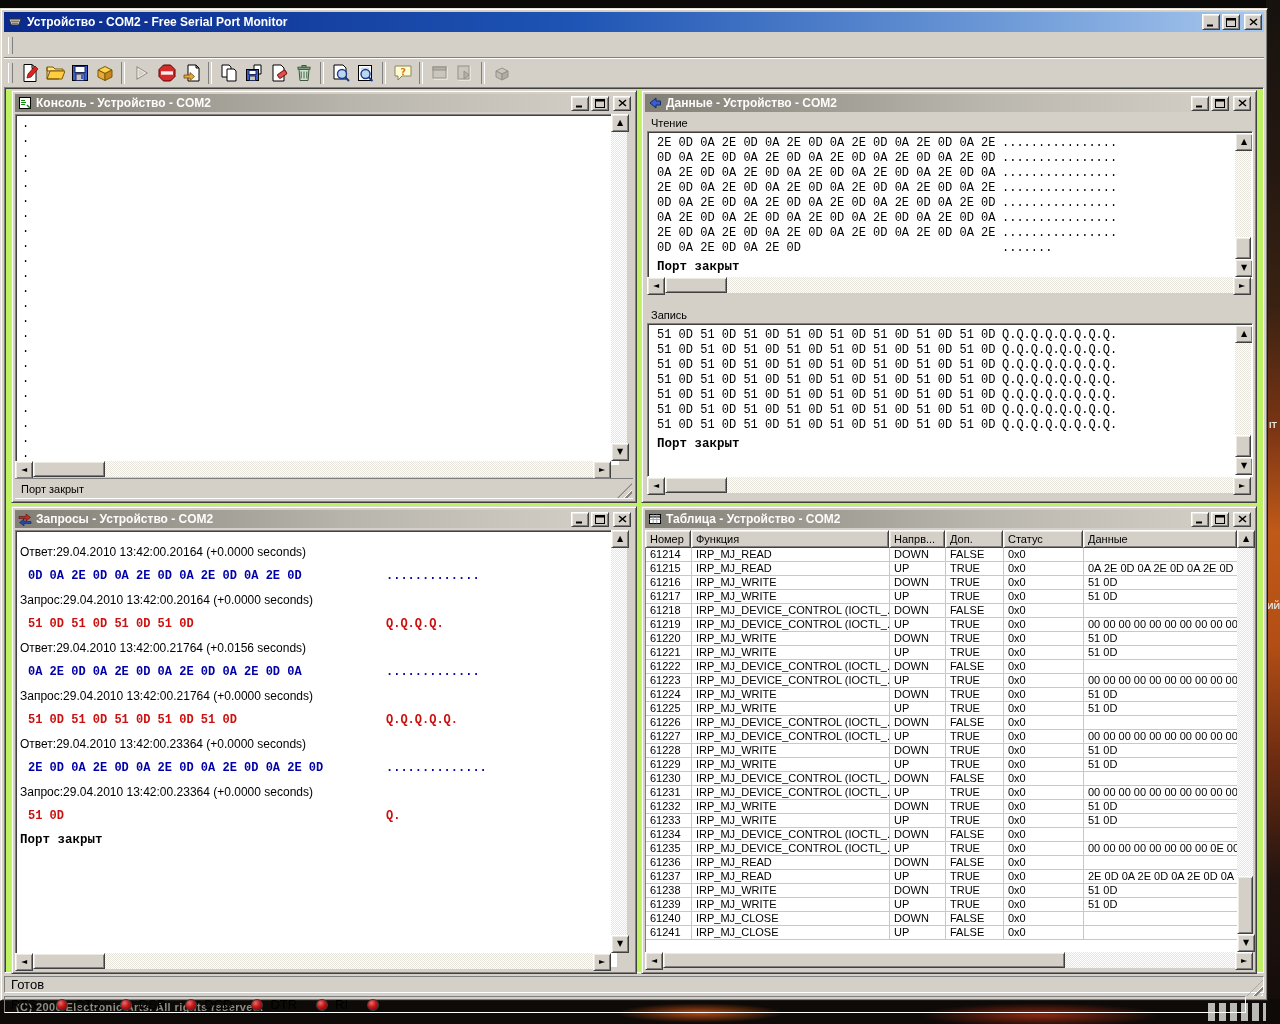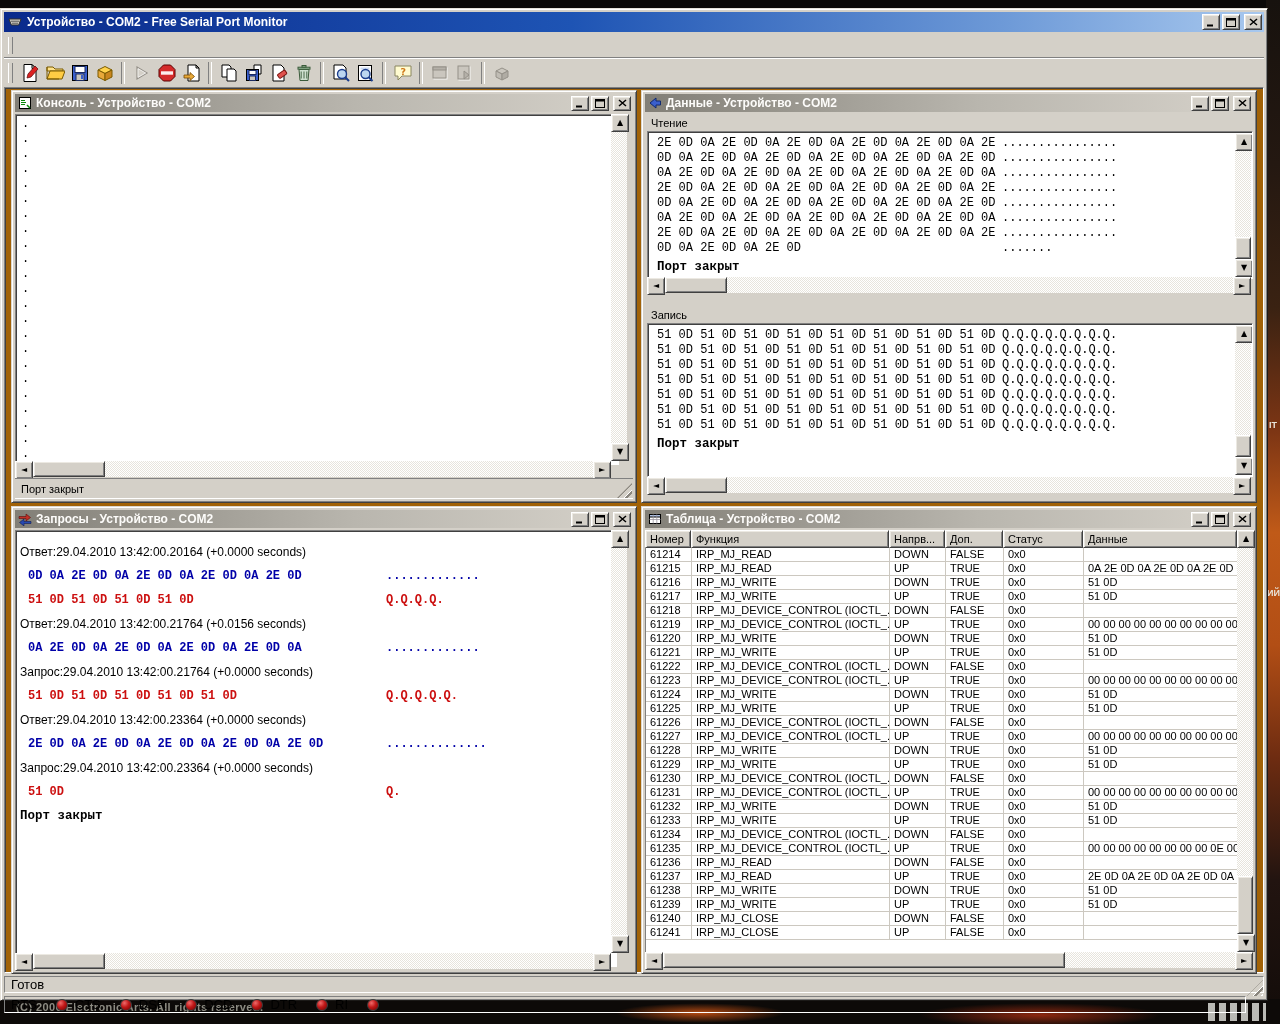--- a/index.html
+++ b/index.html
@@ -34,21 +34,21 @@
   #menubar{position:absolute;left:3px;top:25px;right:3px;height:23px;display:flex;align-items:center;
     border-bottom:1px solid #808080;box-shadow:0 1px 0 #fff;padding-left:2px;}
   .bar-grip{width:3px;height:70%;margin:0 4px 0 2px;border-left:1px solid #fff;border-right:1px solid #808080;background:#d4d0c8;}
   .menu-item{padding:3px 9px;font-size:12px;color:#000;}
 
   #toolbar{position:absolute;left:3px;top:50px;right:3px;height:28px;display:flex;align-items:center;padding-left:2px;}
   .tb-btn{width:25px;height:25px;display:flex;align-items:center;justify-content:center;}
   .tb-btn svg{width:20px;height:20px;}
   .tb-sep{width:2px;height:22px;margin:0 4px;border-left:1px solid #808080;border-right:1px solid #fff;}
 
-  #mdi{position:absolute;left:3px;top:78px;right:3px;bottom:27px;background:#a16207;
+  #mdi{position:absolute;left:3px;top:78px;right:3px;bottom:27px;background:#bef264;
     border:1px solid;border-color:#808080 #fff #fff #808080;box-shadow:inset 1px 1px 0 #404040;}
 
   
   .child{position:absolute;background:#d4d0c8;border:1px solid;border-color:#dcd8d0 #404040 #404040 #dcd8d0;
     box-shadow:inset 1px 1px 0 #fff, inset -1px -1px 0 #808080;}
   .child-title{position:absolute;left:3px;top:3px;right:3px;height:18px;
     background:linear-gradient(90deg,#827f77 0%,#b9b6ae 55%,#d6d2ca 100%);
     display:flex;align-items:center;color:#fdfcfa;font-weight:bold;font-size:12px;padding:0 2px;}
   .child-title .win-icon{width:14px;height:14px;margin:0 4px 0 1px;flex:0 0 auto;}
   .child-title .cap-btn{width:16px;height:13px;}
@@ -140,21 +140,21 @@
     background:repeating-linear-gradient(135deg,rgba(0,0,0,0) 0 3px,#fff 3px 4px,#8a867e 4px 6px);
     clip-path:polygon(100% 0,100% 100%,0 100%);}
 </style>
 </head>
 <body>
 
 <div id="screen">
 
   <div id="game-right-strip"></div>
   <span class="game-fragment" style="left:1269px;top:420px;">IT</span>
-  <span class="game-fragment" style="left:1267px;top:588px;">ИЙ</span>
+  <span class="game-fragment" style="left:1267px;top:601px;">ИЙ</span>
   <div id="game-bottom-strip"></div>
   <div id="game-copyright">(C) 2000 Electronic Arts.  All rights reserved.</div>
   <div id="game-logo-fragment"></div>
 
   <div id="main-window">
 
     <div id="main-titlebar">
       <span class="app-icon">
         <svg viewBox="0 0 16 16">
             <path d="M2 5h12l-2.3 6H4.3z" fill="#cfcbc3" stroke="#33312d"></path>
@@ -539,20 +539,21 @@
                 <svg width="9" height="8" viewBox="0 0 9 8">
                   <path d="M1 1l7 6M8 1L1 7" stroke="#000" stroke-width="1.5" fill="none"></path>
                 </svg>
               </span>
             </span>
         </div>
         <div id="requests-view">
           <div id="request-entries">
               <div class="req-label">Ответ:29.04.2010 13:42:00.20164 (+0.0000 seconds)</div>
               <div class="req-hex rx"><span>0D 0A 2E 0D 0A 2E 0D 0A 2E 0D 0A 2E 0D</span><span class="req-ascii">.............</span></div>
+              <div class="req-label">Запрос:29.04.2010 13:42:00.20164 (+0.0000 seconds)</div>
               <div class="req-hex tx"><span>51 0D 51 0D 51 0D 51 0D</span><span class="req-ascii">Q.Q.Q.Q.</span></div>
               <div class="req-label">Ответ:29.04.2010 13:42:00.21764 (+0.0156 seconds)</div>
               <div class="req-hex rx"><span>0A 2E 0D 0A 2E 0D 0A 2E 0D 0A 2E 0D 0A</span><span class="req-ascii">.............</span></div>
               <div class="req-label">Запрос:29.04.2010 13:42:00.21764 (+0.0000 seconds)</div>
               <div class="req-hex tx"><span>51 0D 51 0D 51 0D 51 0D 51 0D</span><span class="req-ascii">Q.Q.Q.Q.Q.</span></div>
               <div class="req-label">Ответ:29.04.2010 13:42:00.23364 (+0.0000 seconds)</div>
               <div class="req-hex rx"><span>2E 0D 0A 2E 0D 0A 2E 0D 0A 2E 0D 0A 2E 0D</span><span class="req-ascii">..............</span></div>
               <div class="req-label">Запрос:29.04.2010 13:42:00.23364 (+0.0000 seconds)</div>
               <div class="req-hex tx"><span>51 0D</span><span class="req-ascii">Q.</span></div>
               <div class="req-status">Порт закрыт</div>

